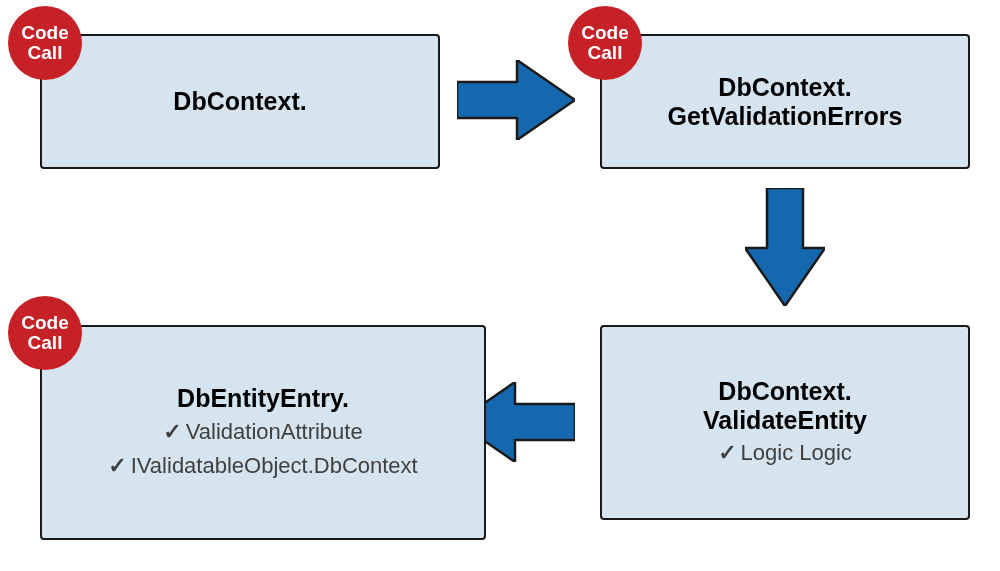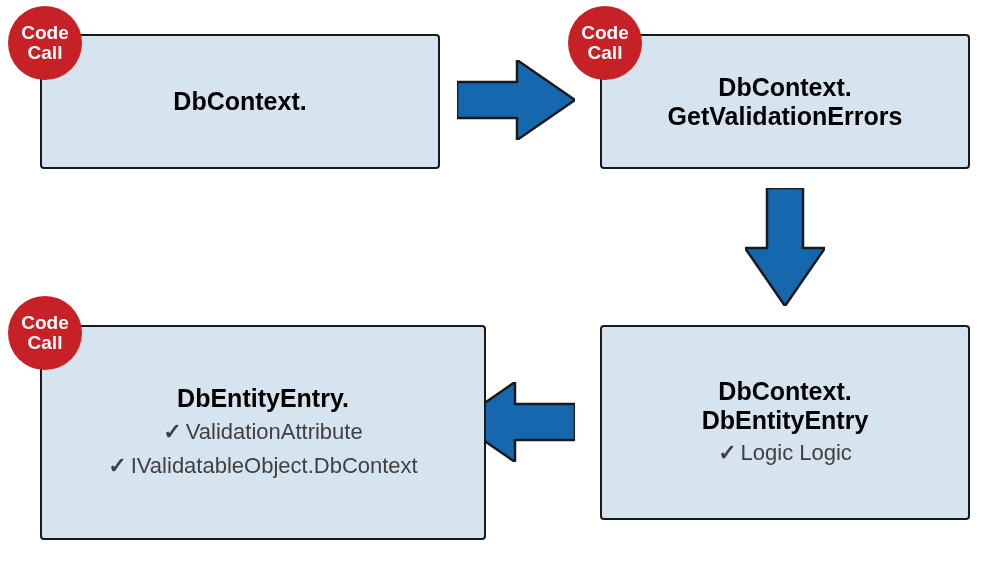--- a/index.html
+++ b/index.html
@@ -112,21 +112,21 @@
 
   <div class="arrow a2">
     <svg viewBox="0 0 80 118" width="80" height="118">
       <polygon points="22,0 58,0 58,60 80,60 40,118 0,60 22,60" fill="#1568ad" stroke="#1a1a1a" stroke-width="2.5" stroke-linejoin="round"></polygon>
     </svg>
   </div>
 
   <div class="node n3">
     <div class="node-title">
       <span>DbContext.</span><br>
-      <span>DbEntityEntry</span>
+      <span>ValidateEntity</span>
     </div>
     <div class="node-detail">
       <span class="check">✓</span><span>Logic Logic</span>
     </div>
   </div>
 
   <div class="arrow a3">
     <svg viewBox="0 0 118 80" width="118" height="80">
       <polygon points="118,22 58,22 58,0 0,40 58,80 58,58 118,58" fill="#1568ad" stroke="#1a1a1a" stroke-width="2.5" stroke-linejoin="round"></polygon>
     </svg>

